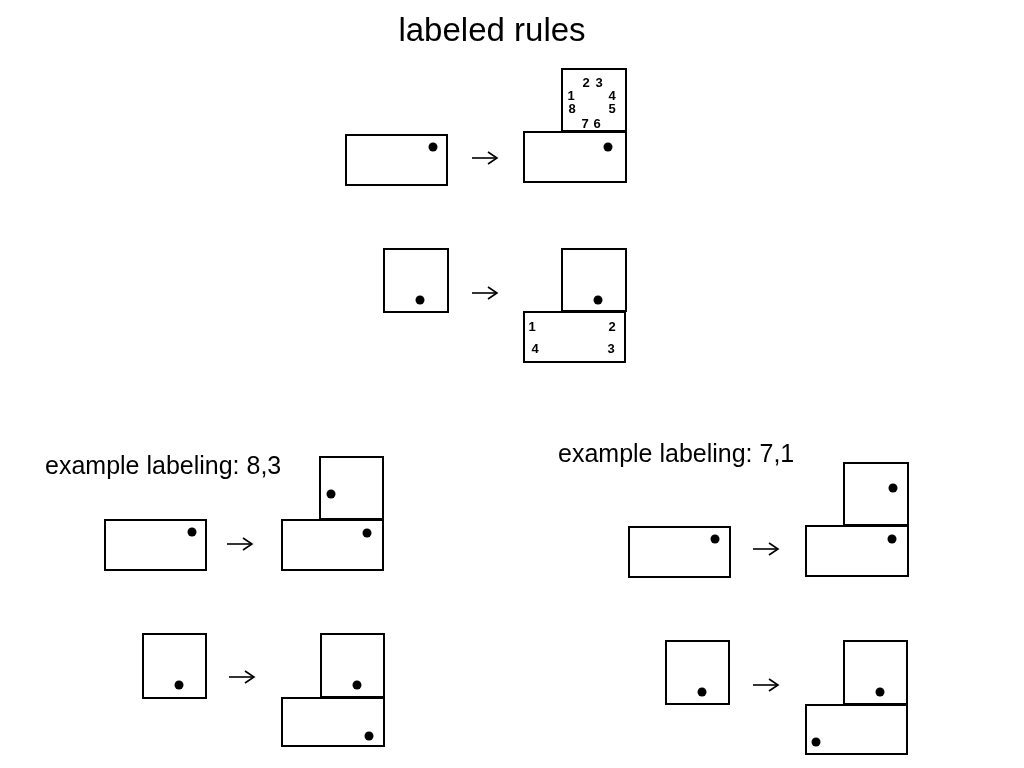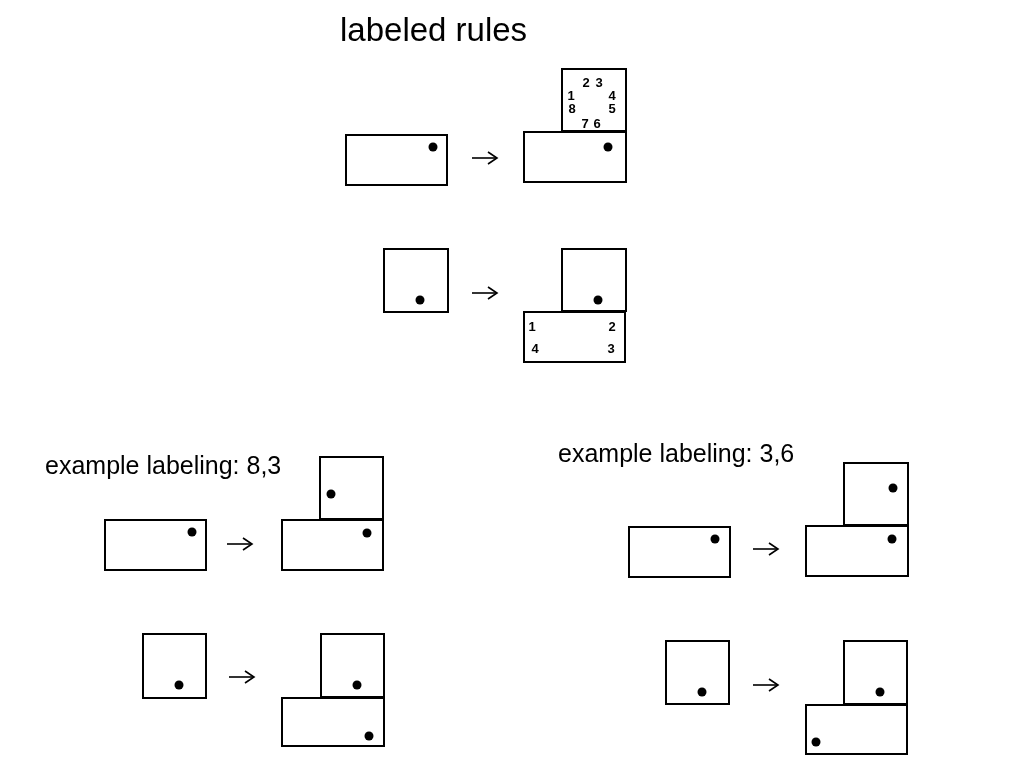--- a/index.html
+++ b/index.html
@@ -14,20 +14,21 @@
     background: #ffffff;
     font-family: "Liberation Sans", sans-serif;
     color: #000000;
     overflow: hidden;
   }
   .title {
     position: absolute;
     left: 340px;
     top: 12px;
     width: 304px;
+    text-align: center;
     font-size: 33px;
     line-height: 1.1;
     white-space: nowrap;
   }
   .caption {
     position: absolute;
     font-size: 25px;
     line-height: 1.1;
     white-space: nowrap;
   }
@@ -127,21 +128,21 @@
       <line x1="1" y1="10" x2="25" y2="10" stroke="#000" stroke-width="1.6"></line>
       <path d="M17 4 L26 10 L17 16" fill="none" stroke="#000" stroke-width="1.6"></path>
     </svg>
     <div class="box" style="left:320px; top:633px; width:65px; height:65px"></div>
     <div class="dot" style="left:357px; top:685px"></div>
     <div class="box" style="left:281px; top:697px; width:104px; height:50px"></div>
     <div class="dot" style="left:369px; top:736px"></div>
   </div>
 
   <div>
-    <div class="caption" style="left:558px; top:440px">example labeling: 3,6</div>
+    <div class="caption" style="left:558px; top:440px">example labeling: 7,1</div>
 
     <div class="box" style="left:628px; top:526px; width:103px; height:52px"></div>
     <div class="dot" style="left:715px; top:539px"></div>
     <svg class="arrow" style="left:752px; top:539px" width="28" height="20" viewBox="0 0 28 20">
       <line x1="1" y1="10" x2="25" y2="10" stroke="#000" stroke-width="1.6"></line>
       <path d="M17 4 L26 10 L17 16" fill="none" stroke="#000" stroke-width="1.6"></path>
     </svg>
     <div class="box" style="left:843px; top:462px; width:66px; height:64px"></div>
     <div class="dot" style="left:893px; top:488px"></div>
     <div class="box" style="left:805px; top:525px; width:104px; height:52px"></div>

